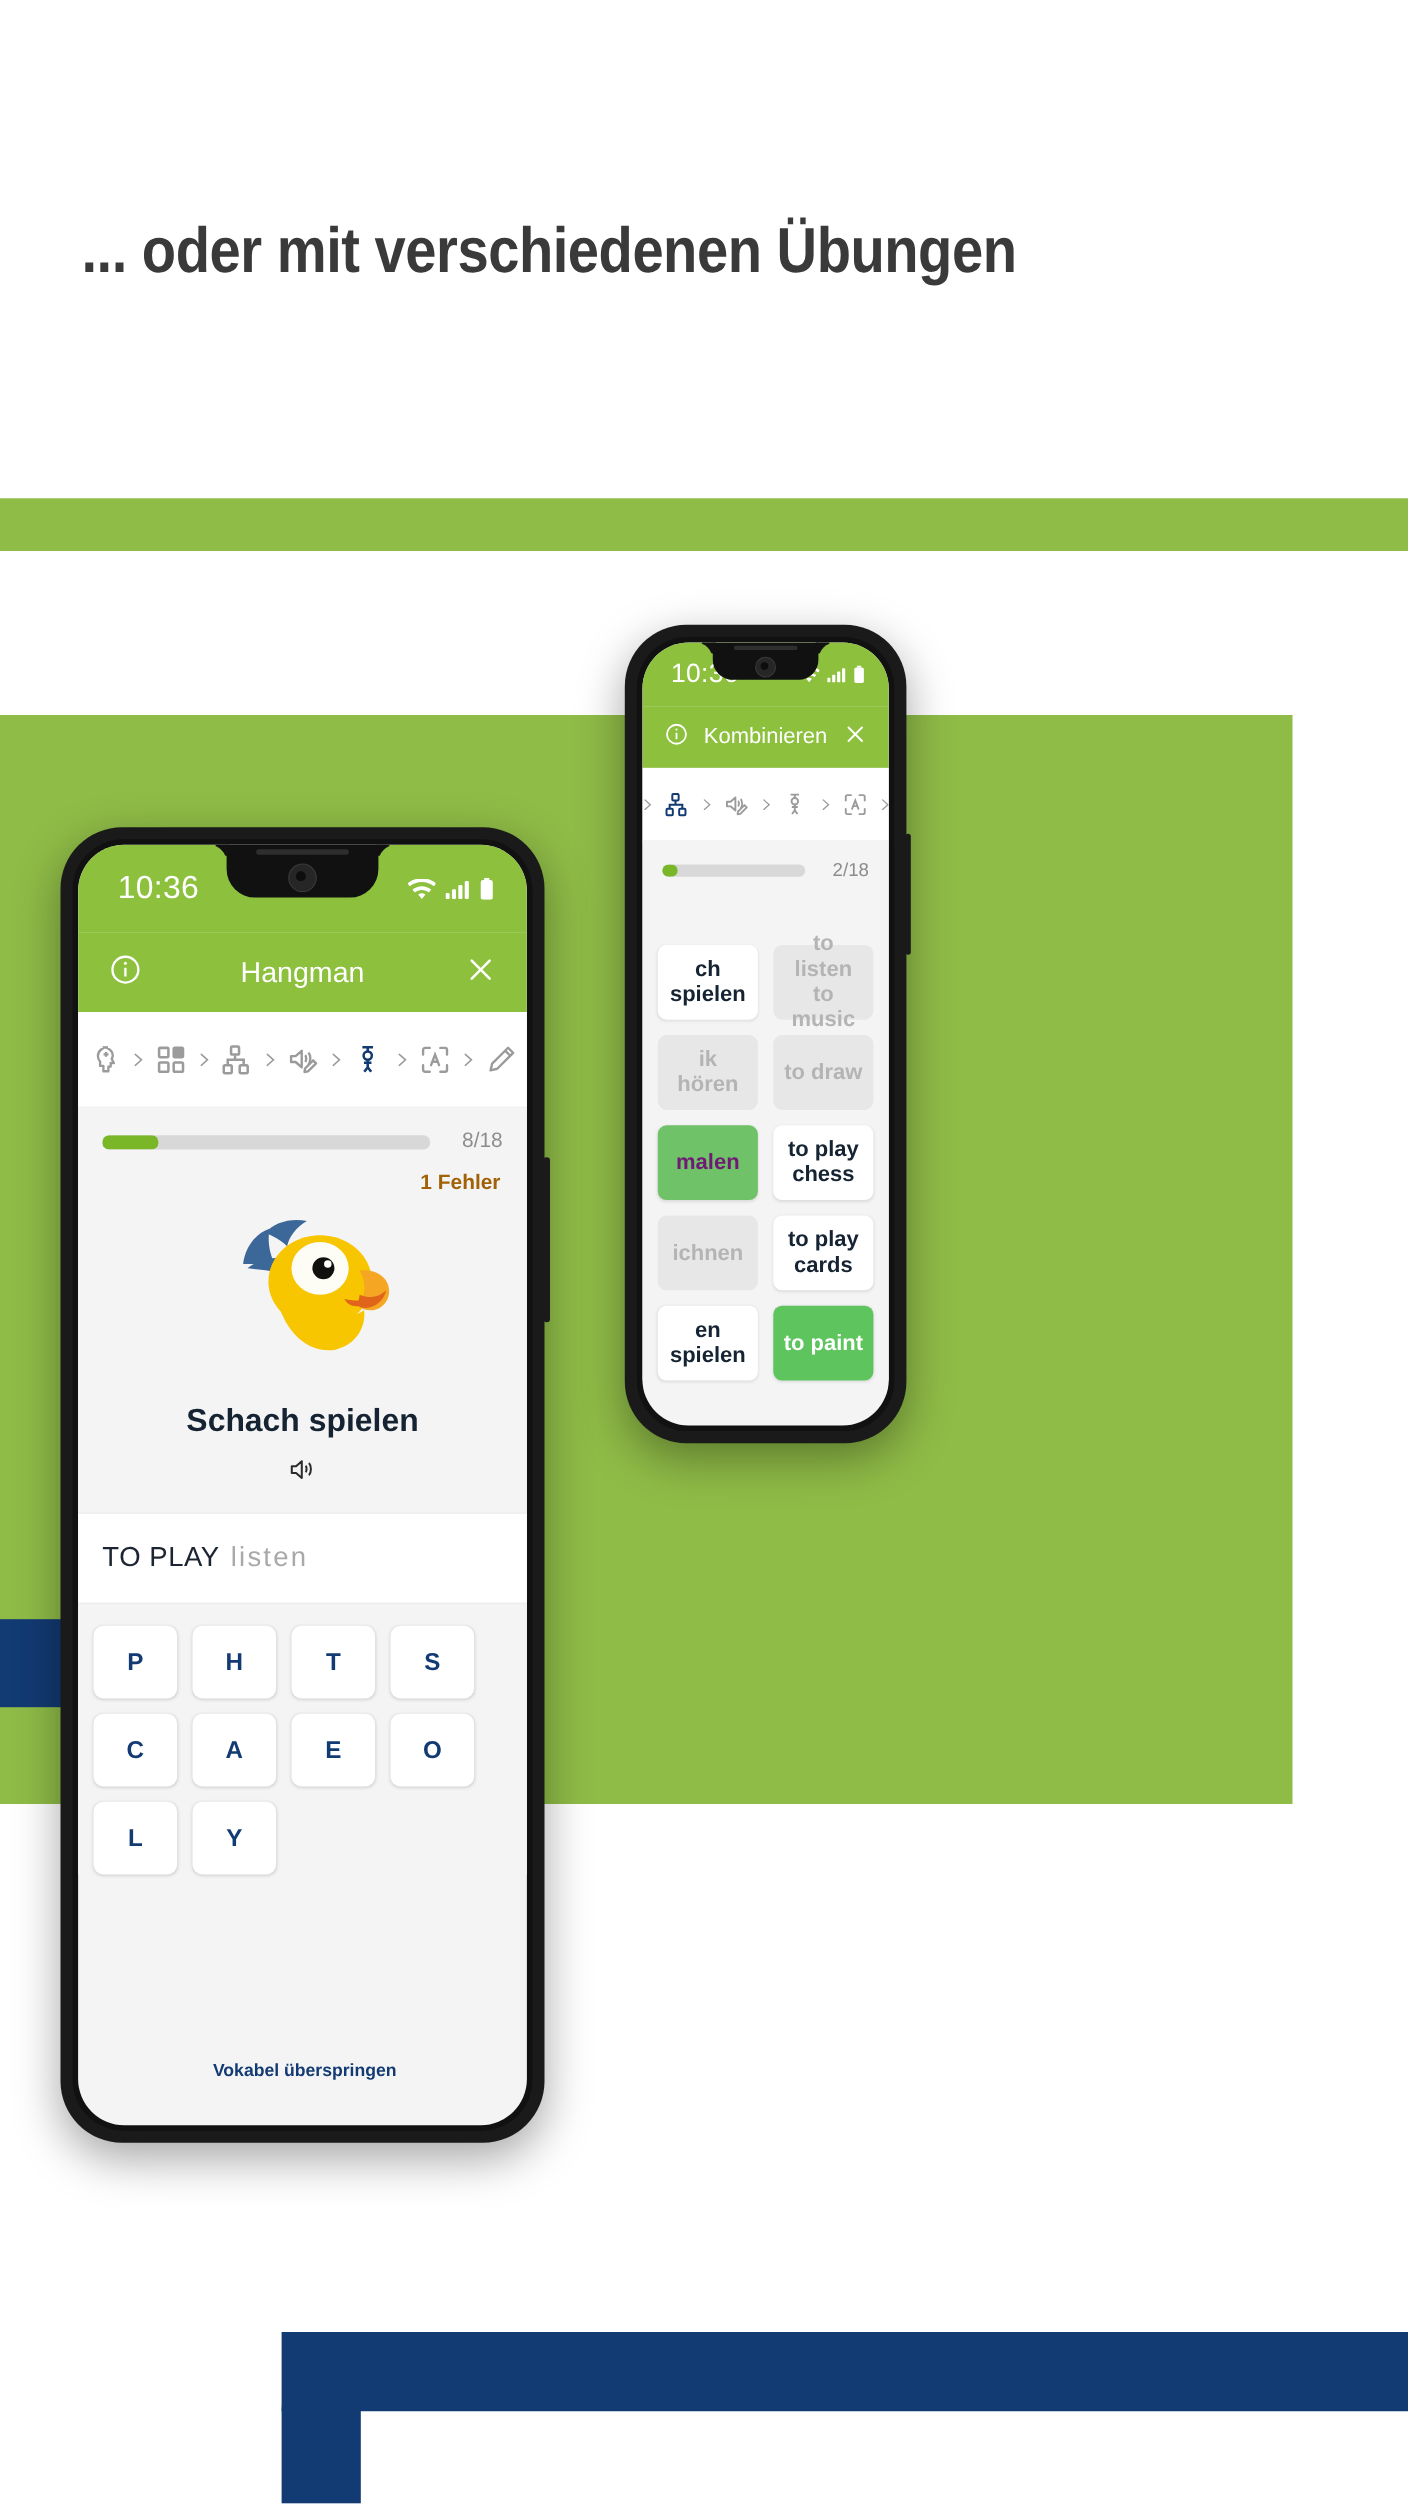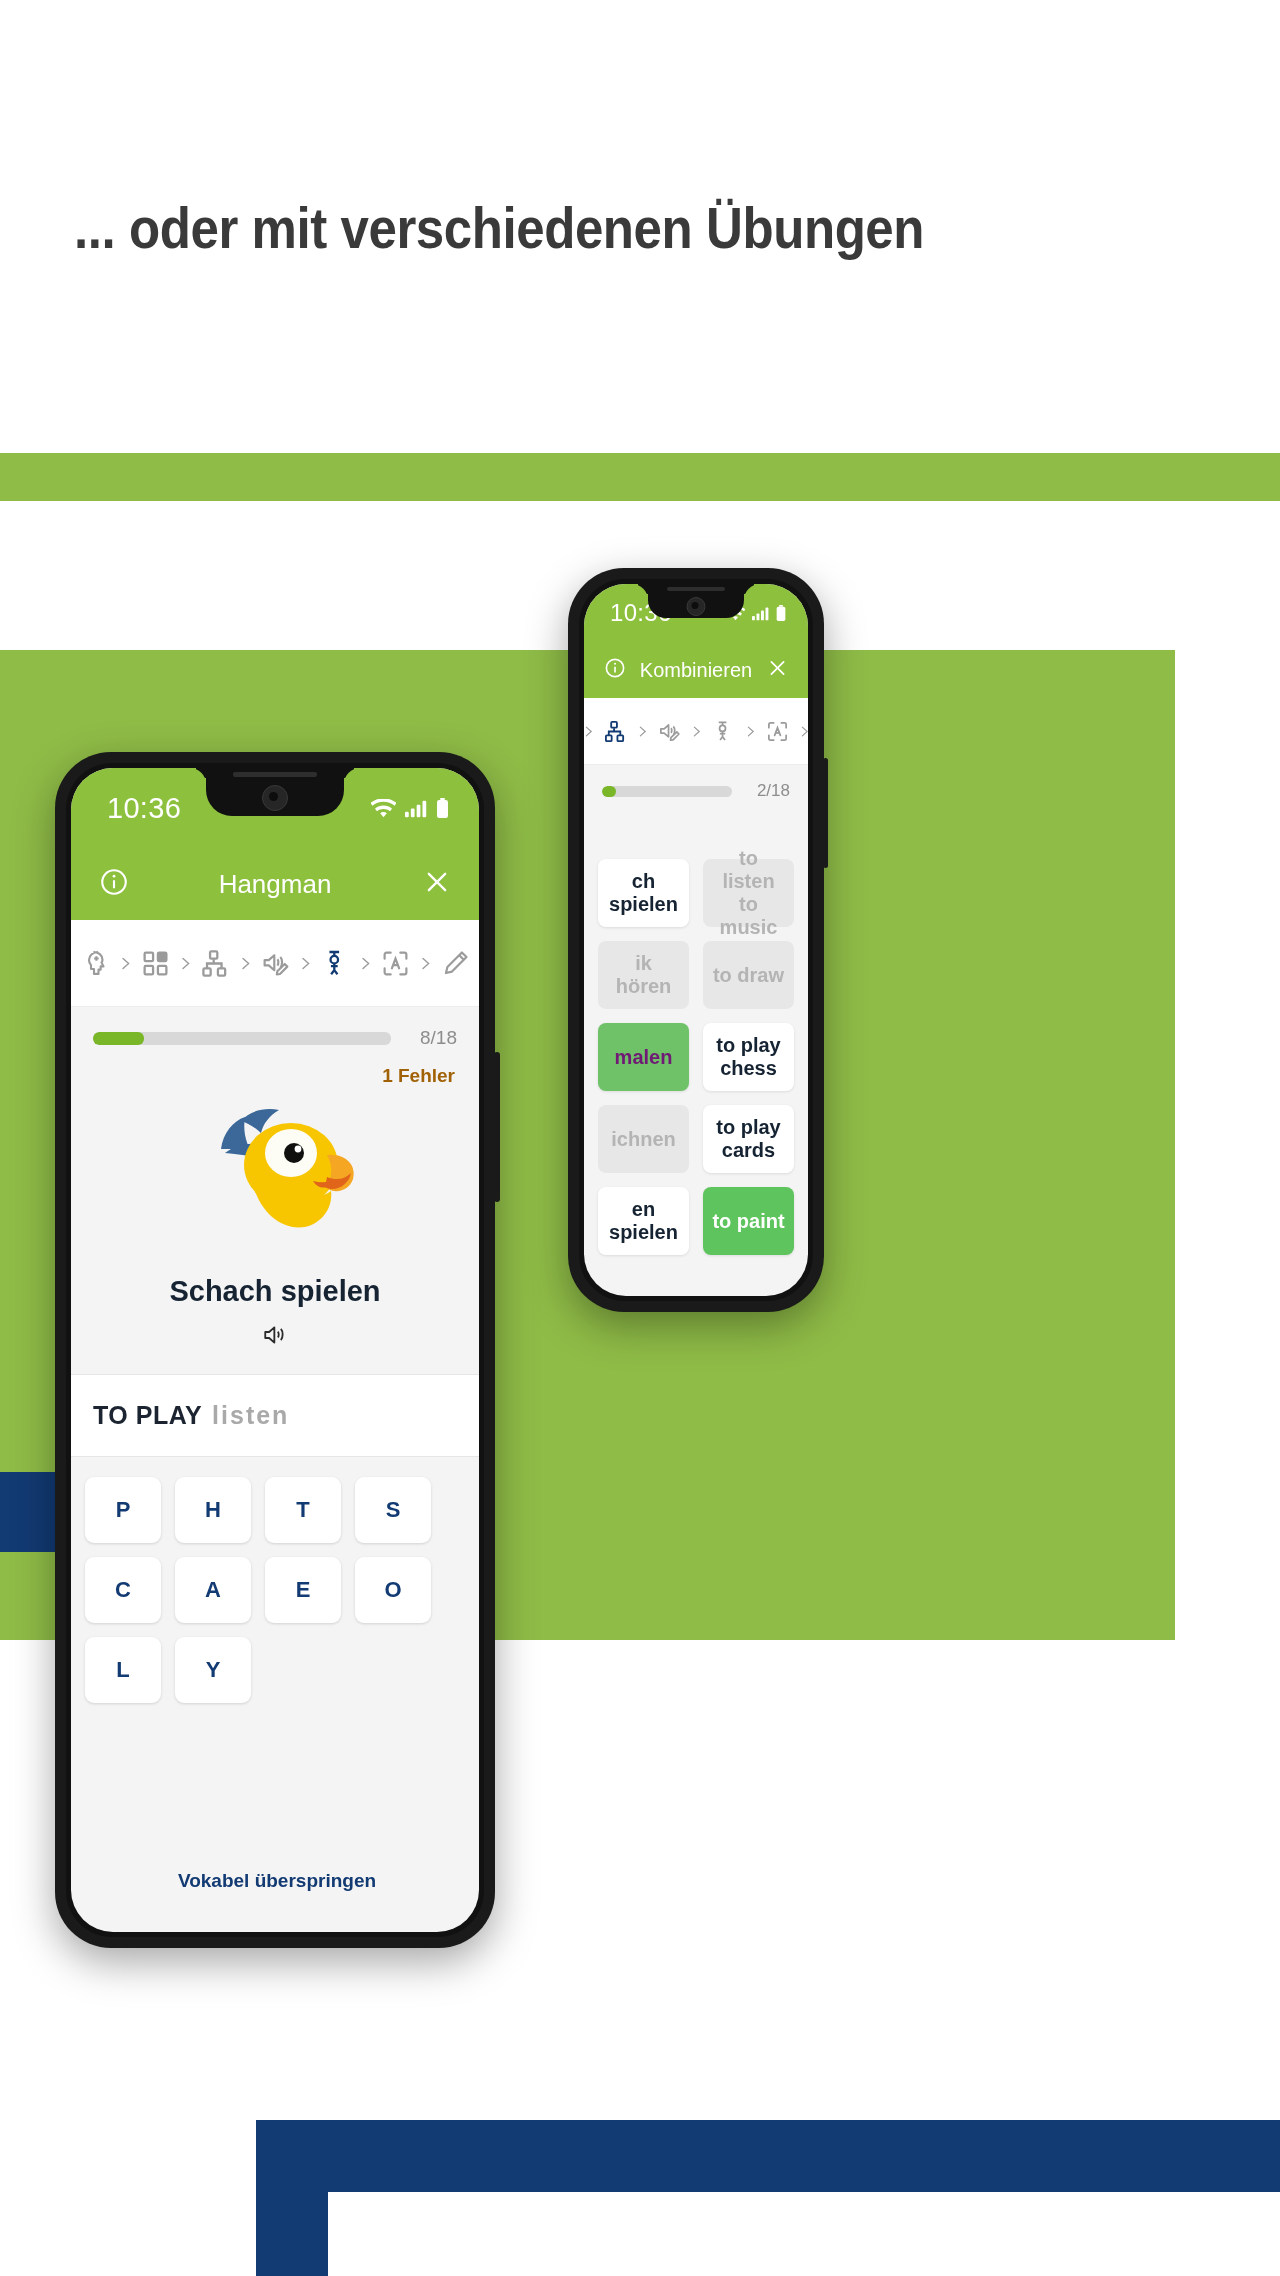--- a/index.html
+++ b/index.html
@@ -75,32 +75,32 @@
   .errline{background:#f4f4f4;text-align:right;padding:8px 20px 0 0;
            font-size:17px;font-weight:700;color:#a16207;}
 
   .mascot-area{background:#f4f4f4;display:flex;flex-direction:column;
                align-items:center;justify-content:flex-start;padding-top:10px;}
   .word-line{display:flex;align-items:center;gap:14px;padding:18px 0 26px 0;flex-direction:column;}
   .word-line .w{font-size:29px;font-weight:700;color:#152332;}
   .word-line .spk{color:#2b2b2b;display:flex;}
 
   .answer-card{background:#fff;border-top:1px solid #e6e6e6;border-bottom:1px solid #e6e6e6;
-               padding:26px 22px;display:flex;align-items:baseline;gap:10px;font-weight:bold;}
+               padding:26px 22px;display:flex;align-items:baseline;gap:10px;}
   .answer-card .solved{font-size:25px;color:#1b2430;letter-spacing:.5px;}
   .answer-card .blanks{font-size:25px;color:#a9a9a9;letter-spacing:2px;}
 
   .keys{padding:20px 14px 0 14px;display:flex;flex-wrap:wrap;gap:14px;background:#f4f4f4;}
   .key{width:76px;height:66px;background:#fff;border-radius:9px;
        box-shadow:0 1px 3px rgba(0,0,0,.14);
        display:flex;align-items:center;justify-content:center;
        font-size:22px;font-weight:700;color:#123a73;}
 
   .skip{position:absolute;left:4px;right:0;bottom:40px;text-align:center;
-        font-size:19px;font-weight:700;color:#123a73;}
+        font-size:16px;font-weight:700;color:#123a73;}
 
   
   .match-grid{display:flex;gap:14px;padding:14px 14px 0 14px;background:#f4f4f4;}
   .match-col{flex:1;display:flex;flex-direction:column;gap:14px;}
   .mcell{height:68px;border-radius:8px;display:flex;align-items:center;
          justify-content:center;font-size:20px;font-weight:700;
          box-shadow:0 1px 3px rgba(0,0,0,.10);text-align:center;padding:0 8px;}
   .mcell.white{background:#fff;color:#152332;}
   .mcell.muted{background:#e7e7e7;color:#b4b4b4;box-shadow:none;}
   .mcell.green{background:#6fc268;color:#701a75;}

